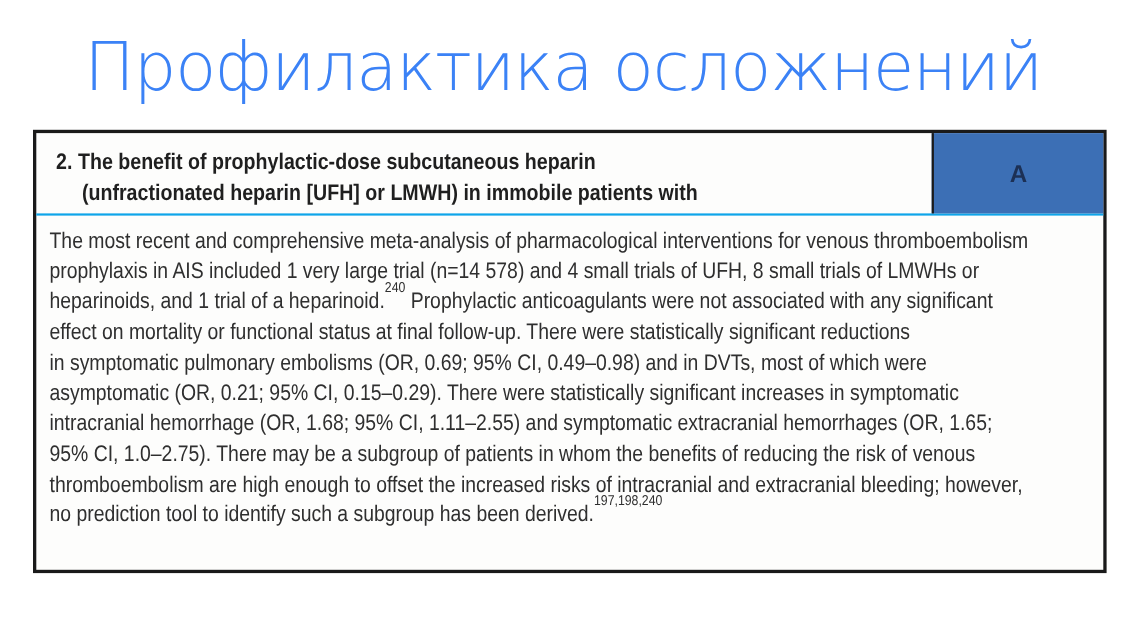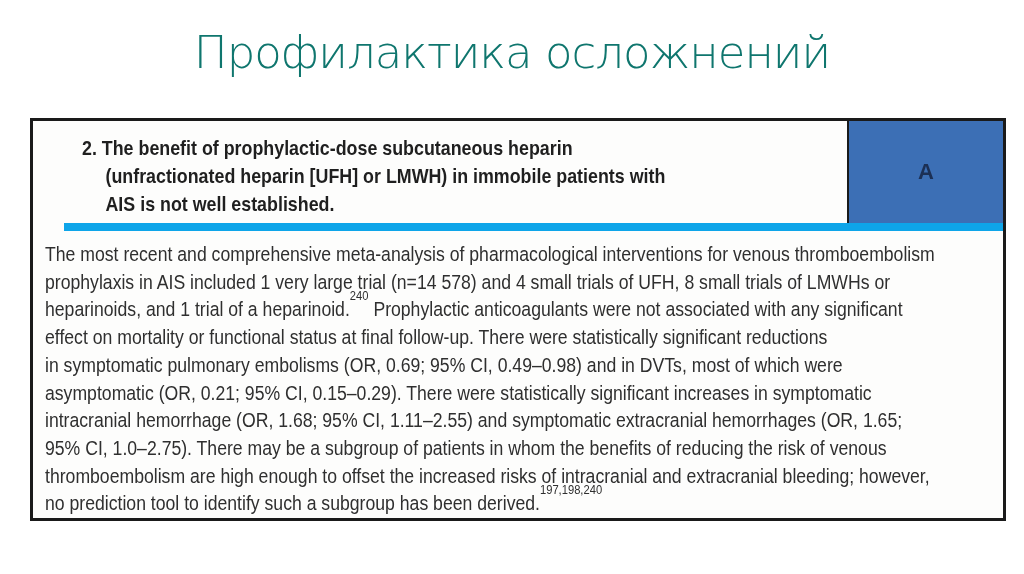--- a/index.html
+++ b/index.html
@@ -12,43 +12,42 @@
     font-family: "Liberation Sans", sans-serif;
   }
   .title {
     position: absolute;
     top: 26px;
     left: 0;
     width: 100%;
     text-align: center;
     font-family: "DejaVu Sans", "Liberation Sans", sans-serif;
     font-weight: 200;
-    font-size: 45px;
+    font-size: 61px;
     letter-spacing: -1px;
-    color: #0f766e;
+    color: #3b82f6;
   }
   .rec-table {
     position: absolute;
     left: 30px;
     top: 118px;
     width: 976px;
     height: 403px;
     box-sizing: border-box;
     border: 3px solid #1a1a1a;
     background: #fdfdfc;
     display: flex;
     flex-direction: column;
   }
   .header-row {
     flex: none;
     display: flex;
-    height: 110px;
+    height: 75px;
     box-sizing: border-box;
-    border-bottom: 8px solid #0ea5e9;
-    margin-left: 31px;
+    border-bottom: 2px solid #0ea5e9;
   }
   .rec-cell {
     flex: 1;
     box-sizing: border-box;
     padding: 13px 6px 0 18px;
     font-weight: bold;
     font-size: 20.5px;
     line-height: 28px;
     color: #1f1f1f;
     overflow: hidden;

